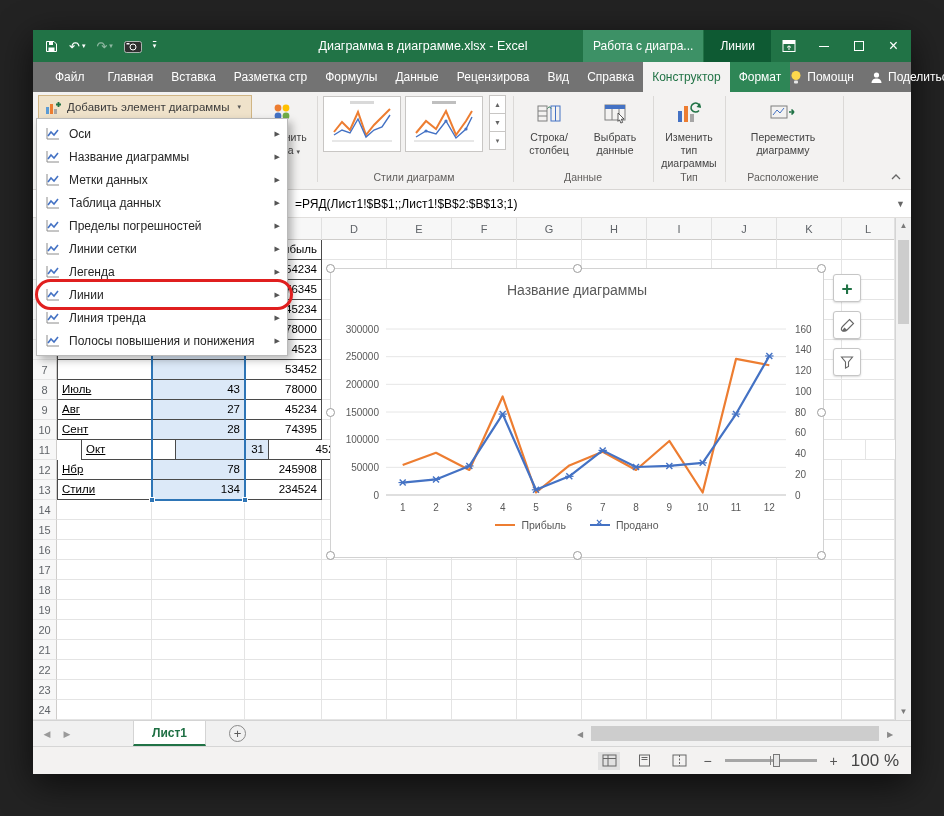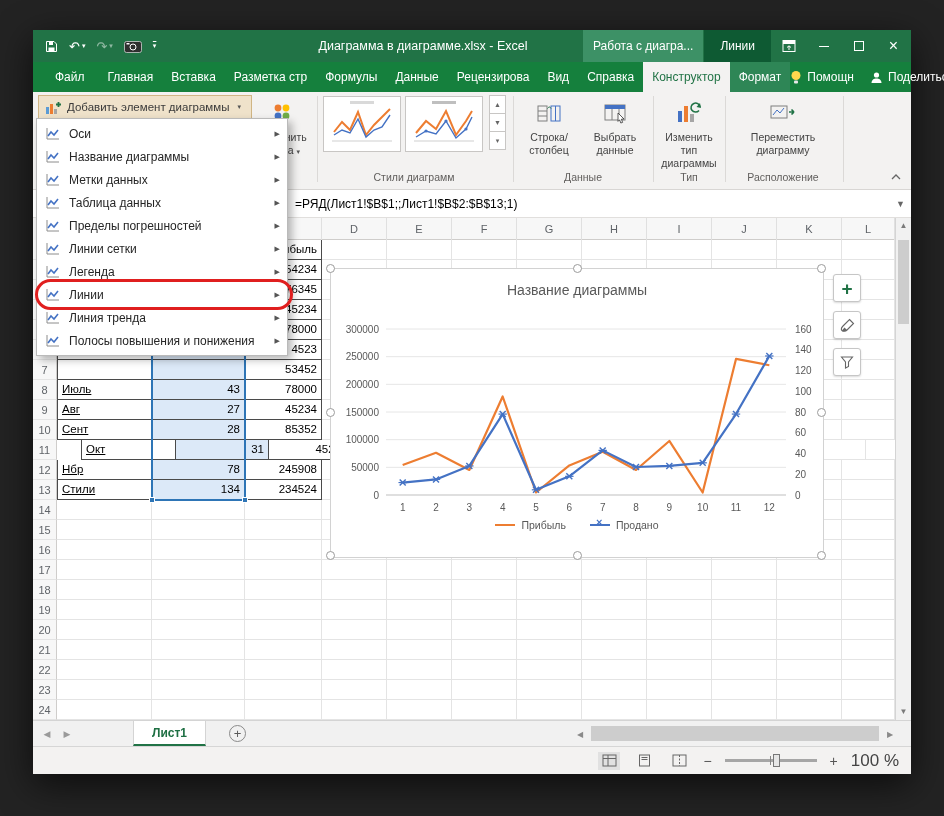--- a/index.html
+++ b/index.html
@@ -12,21 +12,21 @@
 .qbtn .dd{font-size:7px;}
 .dim{opacity:.5;}
 .wtitle{position:absolute;left:170px;top:0;width:440px;height:32px;line-height:32px;text-align:center;font-size:12.5px;white-space:nowrap;overflow:hidden;}
 .tright{position:absolute;right:0;top:0;height:32px;display:flex;align-items:stretch;}
 .ctxlabel{background:#3d9166;display:flex;align-items:center;padding:0 10px;font-size:12px;max-width:126px;white-space:nowrap;overflow:hidden;}
 .signin{background:#0e5a33;display:flex;align-items:center;padding:0 16px;font-size:12px;margin-left:1px;}
 .wbtn{width:35px;display:flex;align-items:center;justify-content:center;font-size:14px;}
 .maxbox{width:10px;height:10px;border:1px solid #fff;display:inline-block;}
 .minbar{width:10px;height:1px;background:#fff;display:inline-block;}
 
-.tabsrow{position:absolute;left:0;top:32px;right:0;height:30px;background:#15803d;display:flex;align-items:stretch;padding-left:8px;color:#fff;}
+.tabsrow{position:absolute;left:0;top:32px;right:0;height:30px;background:#737373;display:flex;align-items:stretch;padding-left:8px;color:#fff;}
 .rtab{padding:0 9px;line-height:30px;font-size:12px;white-space:nowrap;}
 .rtab.file{padding:0 14px;}
 .rtab.active{background:#f3f2f1;color:#217346;}
 .rtab.ctx{background:#2e8656;}
 .tabsR{margin-left:auto;display:flex;align-items:center;gap:16px;padding-right:12px;}
 .tabbtn{display:flex;align-items:center;gap:5px;font-size:12px;white-space:nowrap;}
 
 .ribbon{position:absolute;left:0;top:62px;right:0;height:98px;background:#f3f2f1;border-bottom:1px solid #d8d6d4;}
 .glabel{position:absolute;top:79px;font-size:10.5px;color:#605e5c;text-align:center;}
 .gsep{position:absolute;top:4px;height:86px;width:1px;background:#dbd9d7;}
@@ -457,21 +457,21 @@
           <div class="cell" style="width: 65px;"></div>
           <div class="cell" style="width: 65px;"></div>
           <div class="cell" style="width: 65px;"></div>
           <div class="cell" style="width: 65px;"></div>
           <div class="cell" style="width: 53px;"></div>
         </div>
         <div class="grow">
           <div class="rhcell">10</div>
           <div class="cell al tb tbl" style="width: 95px;">Сент</div>
           <div class="cell tb bsel" style="width: 93px;">28</div>
-          <div class="cell tb" style="width: 77px;">85352</div>
+          <div class="cell tb" style="width: 77px;">74395</div>
           <div class="cell" style="width: 65px;"></div>
           <div class="cell" style="width: 65px;"></div>
           <div class="cell" style="width: 65px;"></div>
           <div class="cell" style="width: 65px;"></div>
           <div class="cell" style="width: 65px;"></div>
           <div class="cell" style="width: 65px;"></div>
           <div class="cell" style="width: 65px;"></div>
           <div class="cell" style="width: 65px;"></div>
           <div class="cell" style="width: 53px;"></div>
         </div>

